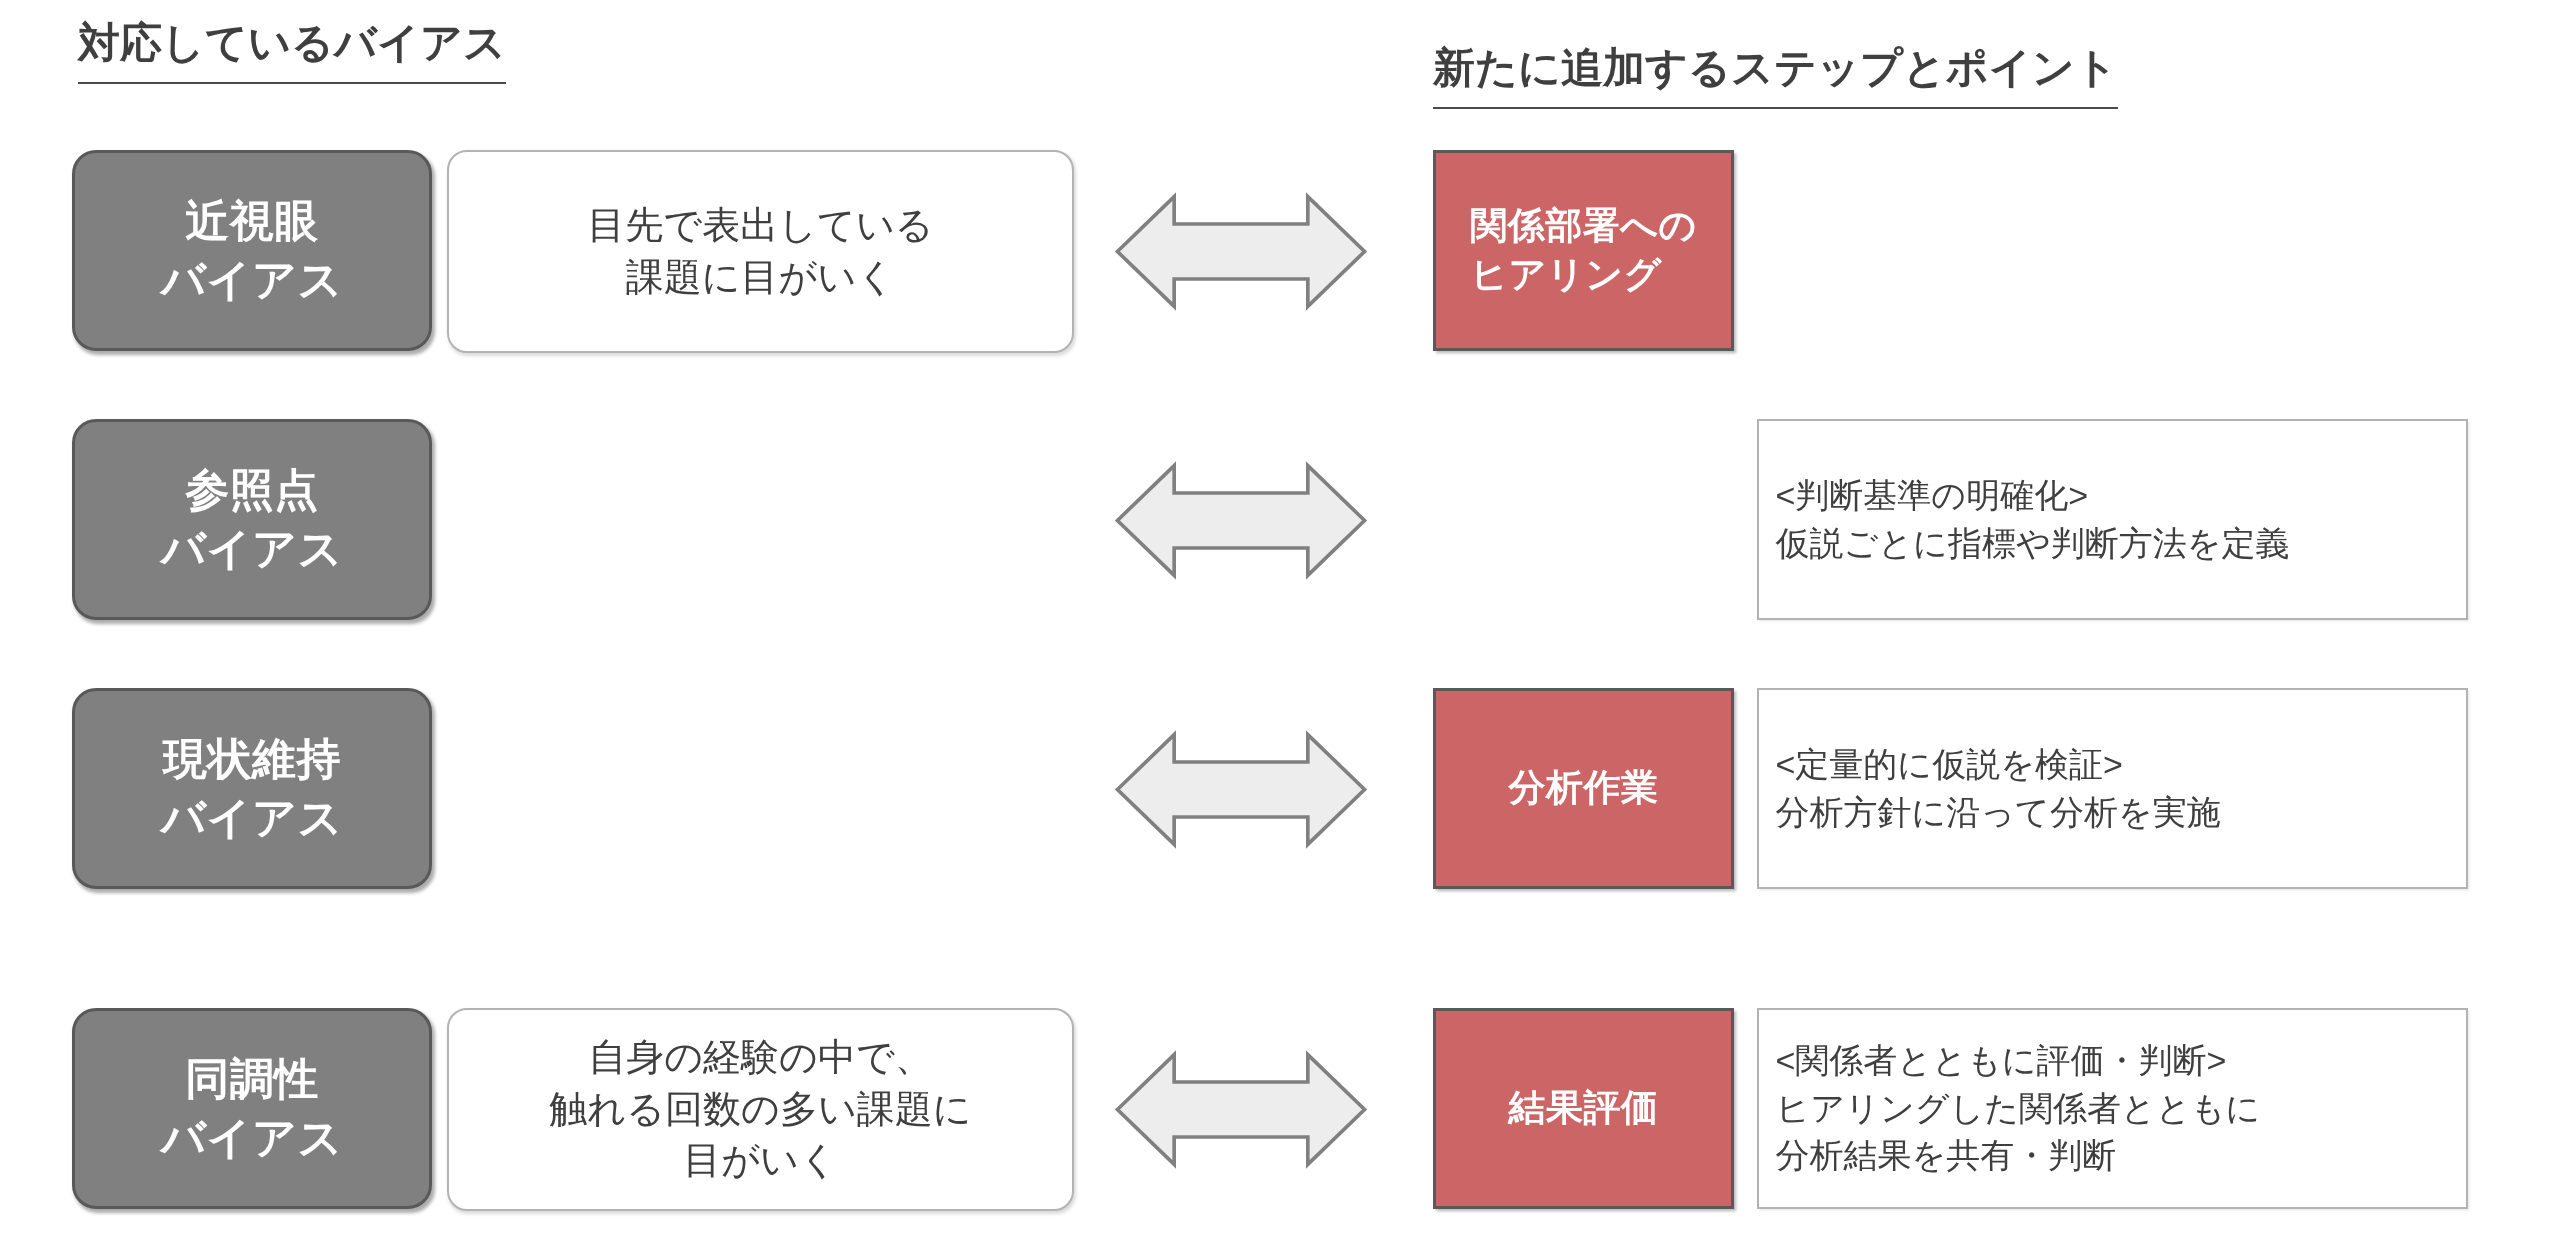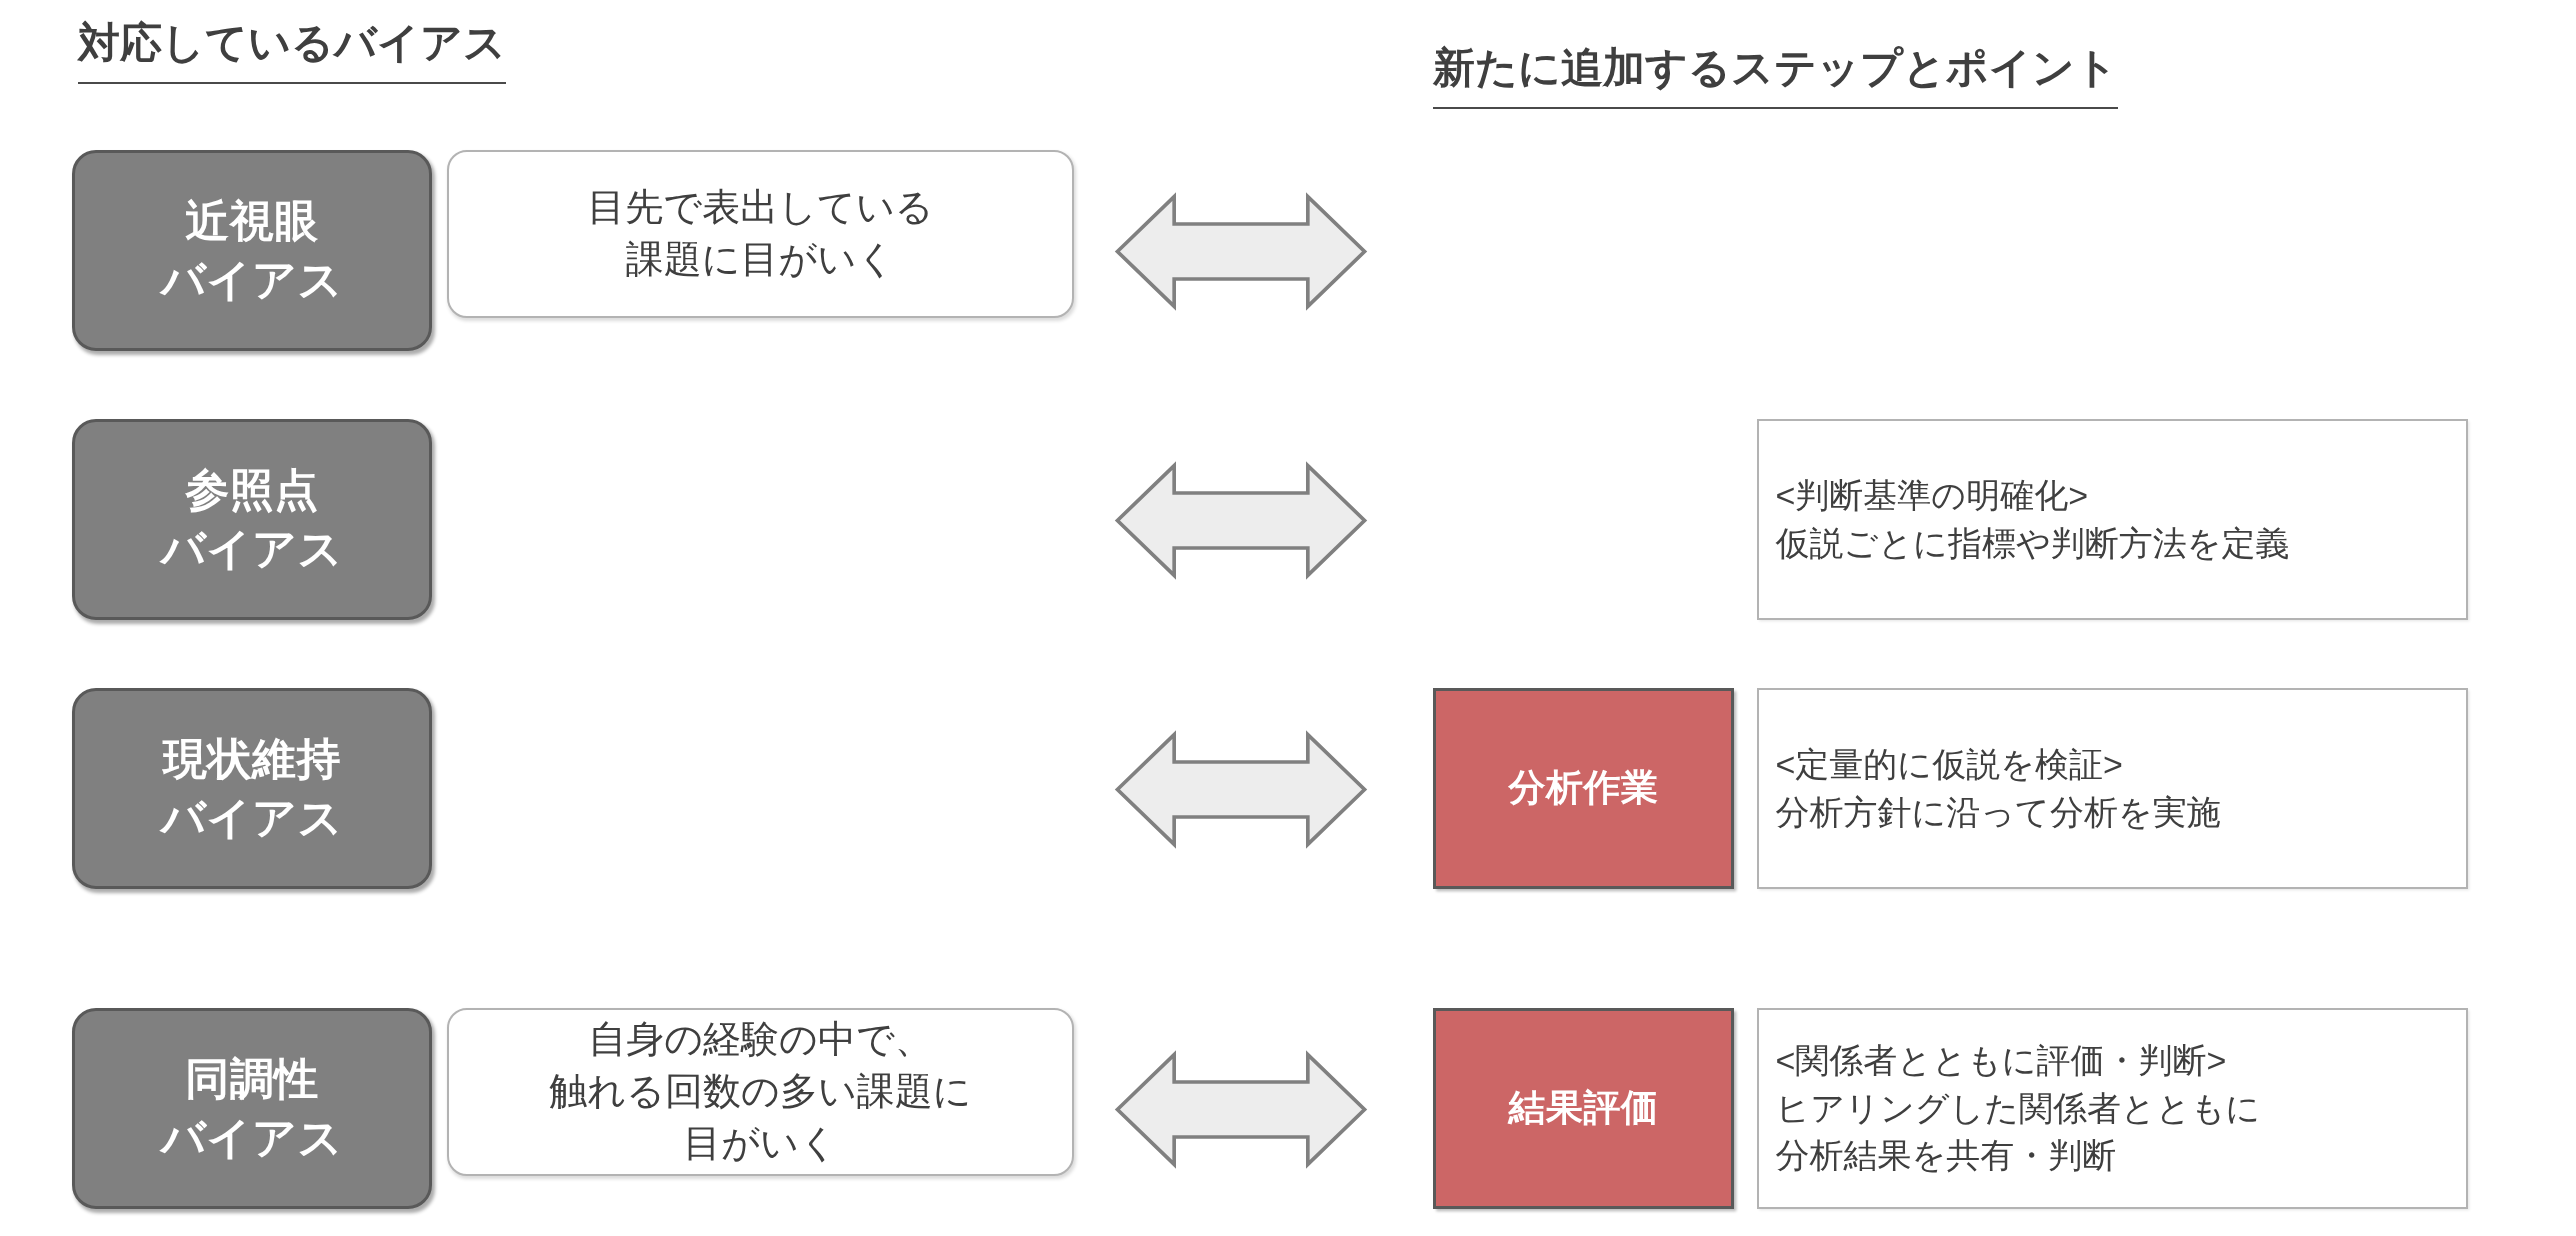--- a/index.html
+++ b/index.html
@@ -67,21 +67,21 @@
     text-align: center;
     letter-spacing: 0.5px;
   }
 
   
   .bias-desc {
     position: absolute;
     left: 447px;
     top: 0;
     width: 627px;
-    height: 168px;
+    height: 203px;
     box-sizing: border-box;
     background: #ffffff;
     border: 2.8px solid #b3b3b3;
     border-radius: 20px;
     box-shadow: 1.8px 2.8px 3.7px rgba(0,0,0,0.14);
     display: flex;
     align-items: center;
     justify-content: center;
   }
   .bias-desc .desc-text {
@@ -173,20 +173,24 @@
     <span class="desc-text">目先で表出している
 課題に目がいく</span>
   </div>
 
   <div class="arrow-wrap">
     <svg viewBox="0 0 276 130" xmlns="http://www.w3.org/2000/svg">
       <polygon points="3,65 65,5 65,35 211,35 211,5 273,65 211,125 211,95 65,95 65,125" fill="#ededed" stroke="#808080" stroke-width="4" stroke-linejoin="miter"></polygon>
     </svg>
   </div>
 
+  <div class="step-chip">
+    <span class="chip-text">関係部署への
+ヒアリング</span>
+  </div>
 
 </div>
 
 <div class="row row-1">
 
   <div class="bias-chip">
     <span class="chip-text">参照点
 バイアス</span>
   </div>
 

